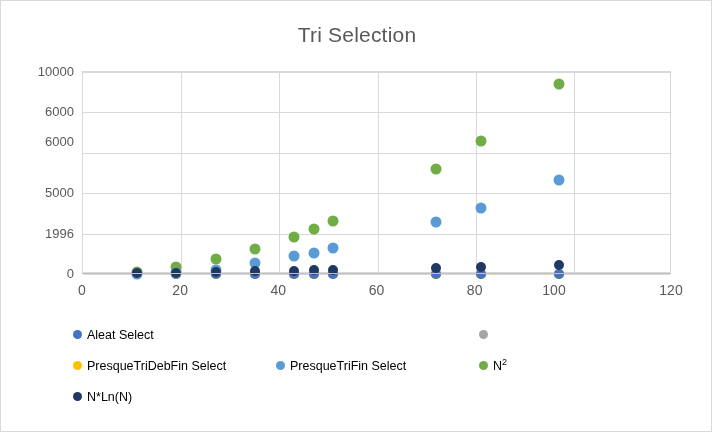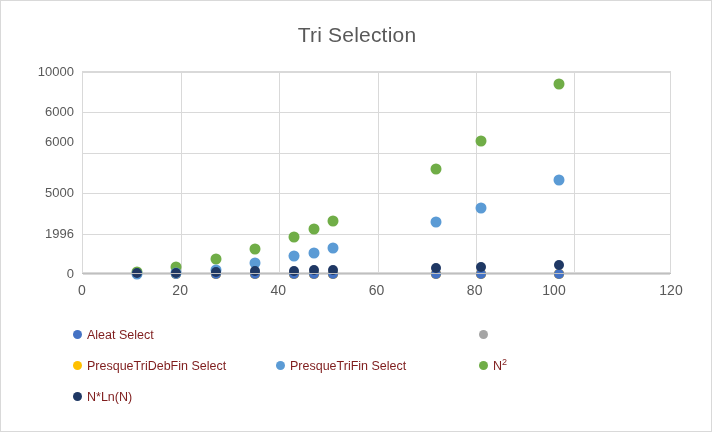--- a/index.html
+++ b/index.html
@@ -106,21 +106,21 @@
   }
   .legend-dot {
     width: 9px;
     height: 9px;
     border-radius: 50%;
     margin-right: 5px;
     flex: 0 0 auto;
   }
   .legend-label {
     font-size: 12.5px;
-    color: #7f1d1d;
+    color: #000000;
     text-align: center;
   }
   .sup {
     font-size: 9px;
     vertical-align: super;
   }
 </style>
 </head>
 <body>
 

